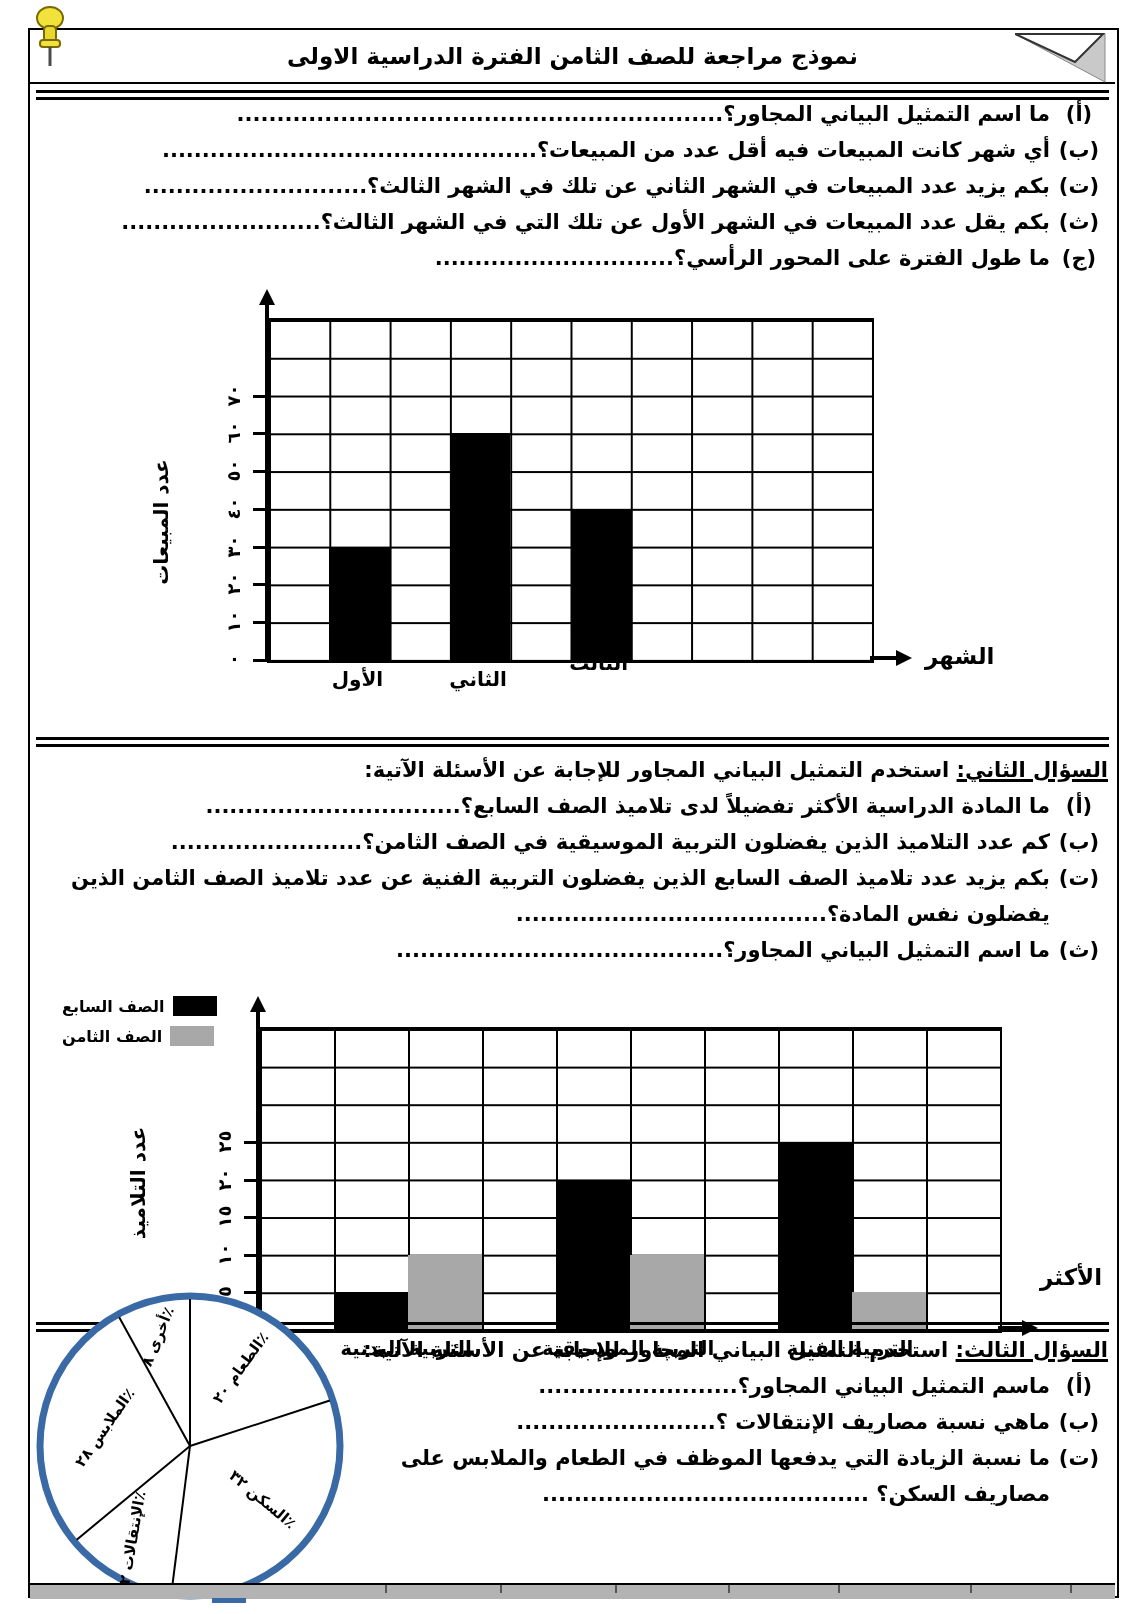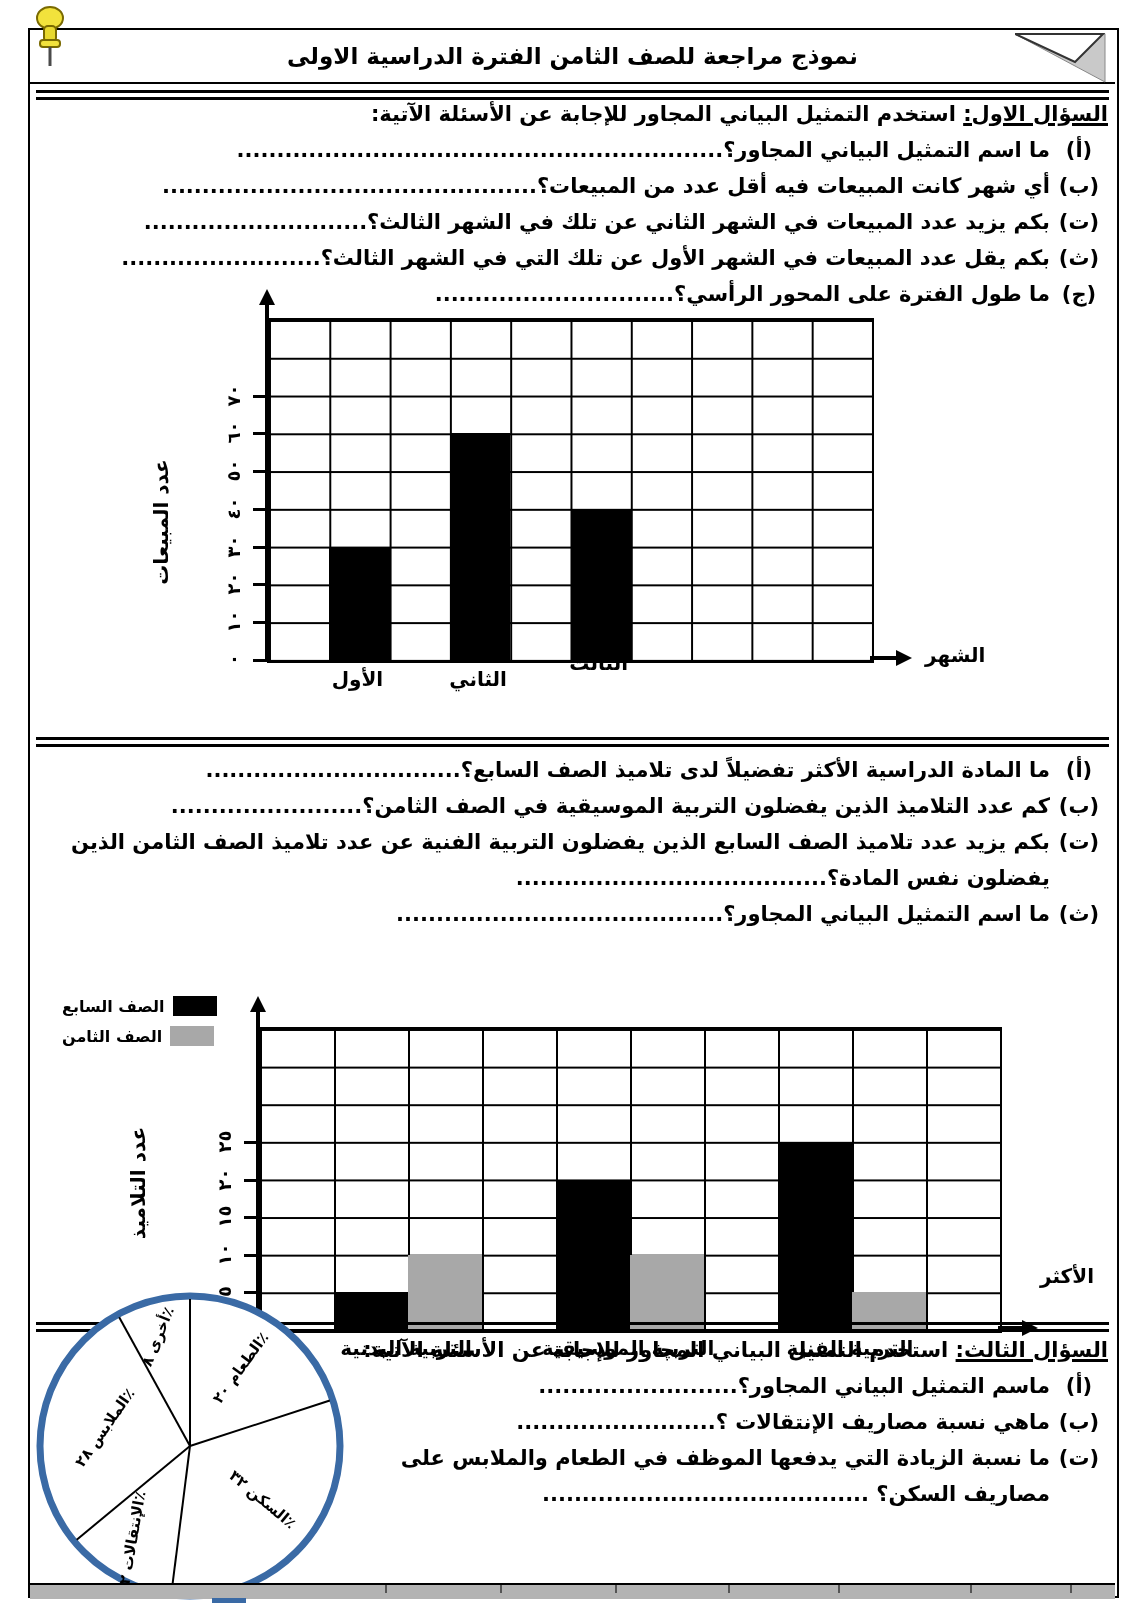--- a/index.html
+++ b/index.html
@@ -24,21 +24,21 @@
   .qitem .itext{flex:1;}
   
   .chart{position:absolute;}
   .plot{position:absolute;border:2px solid #000;border-bottom:3px solid #000;background-color:#fff;}
   .bar{position:absolute;bottom:0;}
   .bar.black{background:#000;}
   .bar.gray{background:#a8a8a8;}
   .tickdash{position:absolute;background:#000;height:3px;width:14px;left:-16px;}
   .ticklabel{position:absolute;left:-58px;width:44px;text-align:center;font-size:18px;transform:rotate(-90deg);}
   .ylab{position:absolute;font-size:20px;transform:rotate(-90deg);transform-origin:center;white-space:nowrap;}
-  .xlab{position:absolute;font-size:20px;white-space:nowrap;}
+  .xlab{position:absolute;font-size:23px;white-space:nowrap;}
   .cat{position:absolute;font-size:20px;white-space:nowrap;transform:translateX(-50%);}
   .yaxis{position:absolute;width:4px;background:#000;}
   .yarrow{position:absolute;width:0;height:0;border-left:8px solid transparent;border-right:8px solid transparent;border-bottom:16px solid #000;}
   .xaxisext{position:absolute;height:4px;background:#000;}
   .xarrow{position:absolute;width:0;height:0;border-top:8px solid transparent;border-bottom:8px solid transparent;border-left:16px solid #000;}
   
   .legendrow{position:absolute;display:flex;align-items:center;direction:rtl;gap:8px;}
   .legendrow .swatch{width:44px;height:20px;display:inline-block;}
   .legendrow .ltext{font-size:16px;white-space:nowrap;}
   
@@ -61,21 +61,20 @@
   </svg>
   <svg id="pin" width="46" height="66" viewBox="0 0 46 66">
     <ellipse cx="20" cy="14" rx="13" ry="11" fill="#f2e23c" stroke="#7a6a00" stroke-width="2"></ellipse>
     <rect x="14" y="22" width="12" height="16" rx="4" fill="#e8d82e" stroke="#7a6a00" stroke-width="2"></rect>
     <rect x="10" y="36" width="20" height="7" rx="3" fill="#f2e23c" stroke="#7a6a00" stroke-width="2"></rect>
     <line x1="20" y1="43" x2="20" y2="62" stroke="#4a4a4a" stroke-width="3"></line>
   </svg>
   <div id="rule-top" class="double-rule"></div>
 
   <div class="qblock" id="q1" style="left:40px;top:96px;width:1068px;">
-    <div class="qhead"><span class="qlabel">السؤال الاول:</span><span> استخدم التمثيل البياني المجاور للإجابة عن الأسئلة الآتية:</span></div>
     <div class="qitems">
         <div class="qitem">
           <span class="marker">(أ)</span>
           <span class="itext">ما اسم التمثيل البياني المجاور؟.............................................................</span>
         </div>
         <div class="qitem">
           <span class="marker">(ب)</span>
           <span class="itext">أي شهر كانت المبيعات فيه أقل عدد من المبيعات؟...............................................</span>
         </div>
         <div class="qitem">
@@ -126,20 +125,21 @@
     <div id="c1cats">
         <div class="cat" style="left: 227.45px; top: 372px;">الأول</div>
         <div class="cat" style="left: 348.05px; top: 372px;">الثاني</div>
         <div class="cat" style="left: 468.65px; top: 356px;">الثالث</div>
       </div>
   </div>
 
   <div id="rule-mid1" class="double-rule"></div>
 
   <div class="qblock" id="q2" style="left:40px;top:752px;width:1068px;">
+    <div class="qhead"><span class="qlabel">السؤال الثاني:</span><span> استخدم التمثيل البياني المجاور للإجابة عن الأسئلة الآتية:</span></div>
     <div class="qitems">
         <div class="qitem">
           <span class="marker">(أ)</span>
           <span class="itext">ما المادة الدراسية الأكثر تفضيلاً لدى تلاميذ الصف السابع؟................................</span>
         </div>
         <div class="qitem">
           <span class="marker">(ب)</span>
           <span class="itext">كم عدد التلاميذ الذين يفضلون التربية الموسيقية في الصف الثامن؟........................</span>
         </div>
         <div class="qitem">

